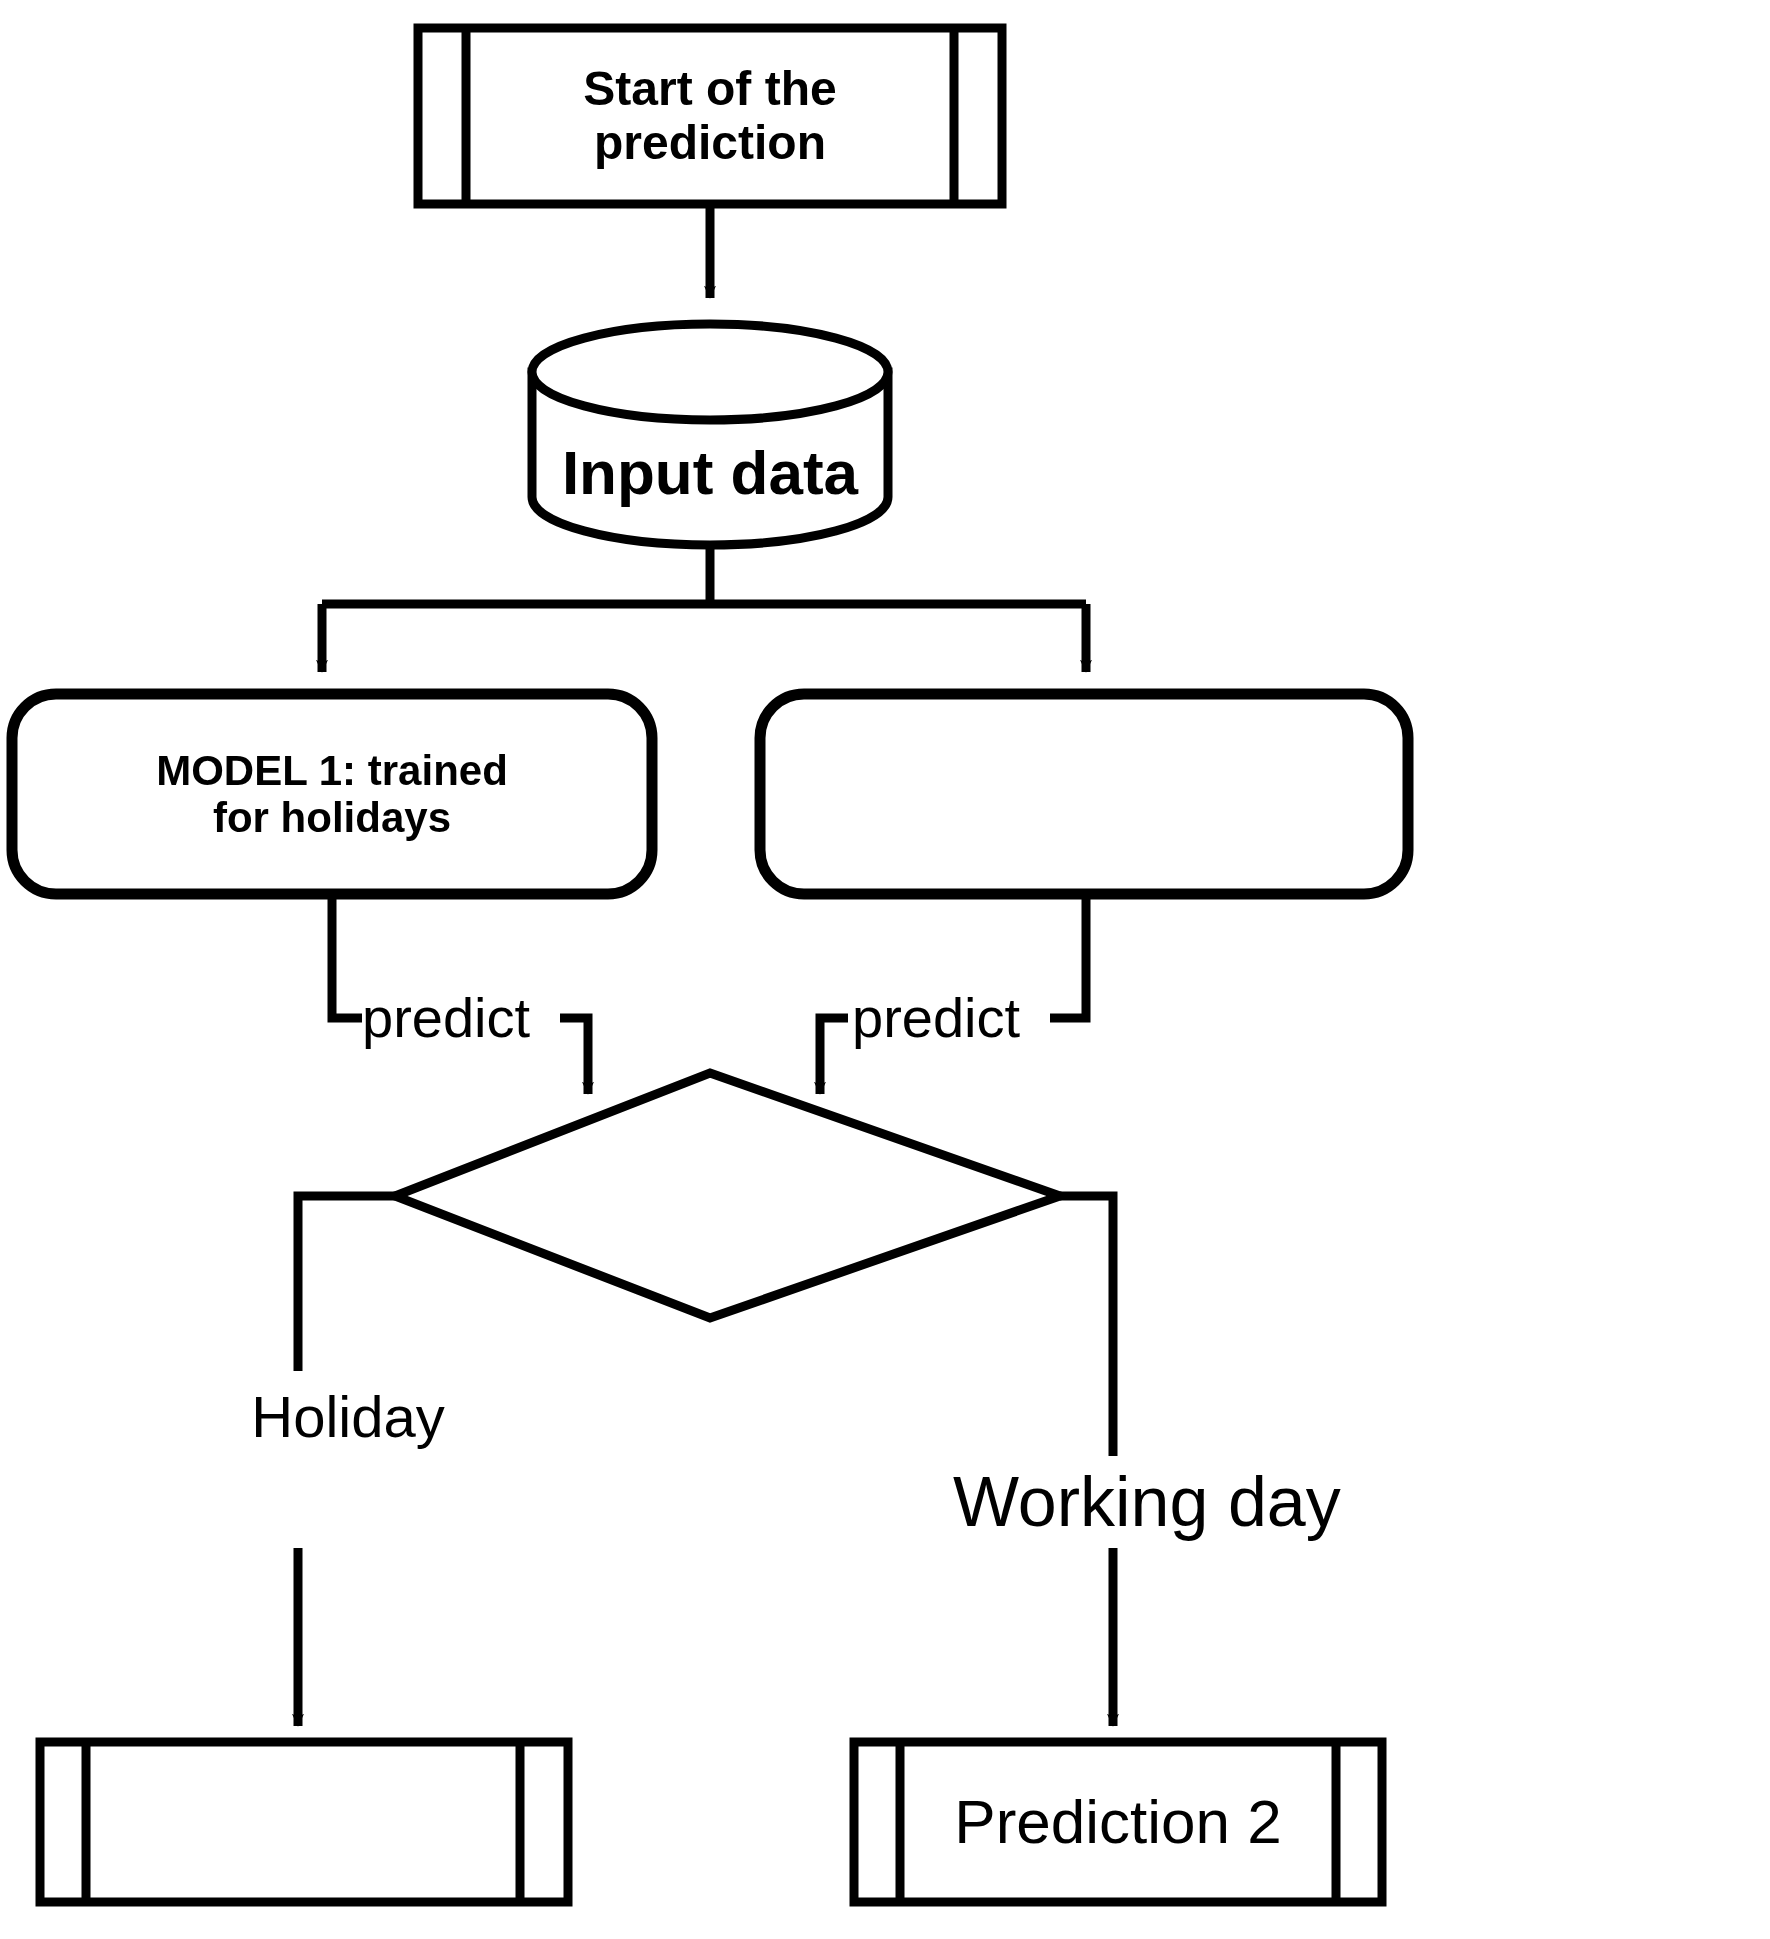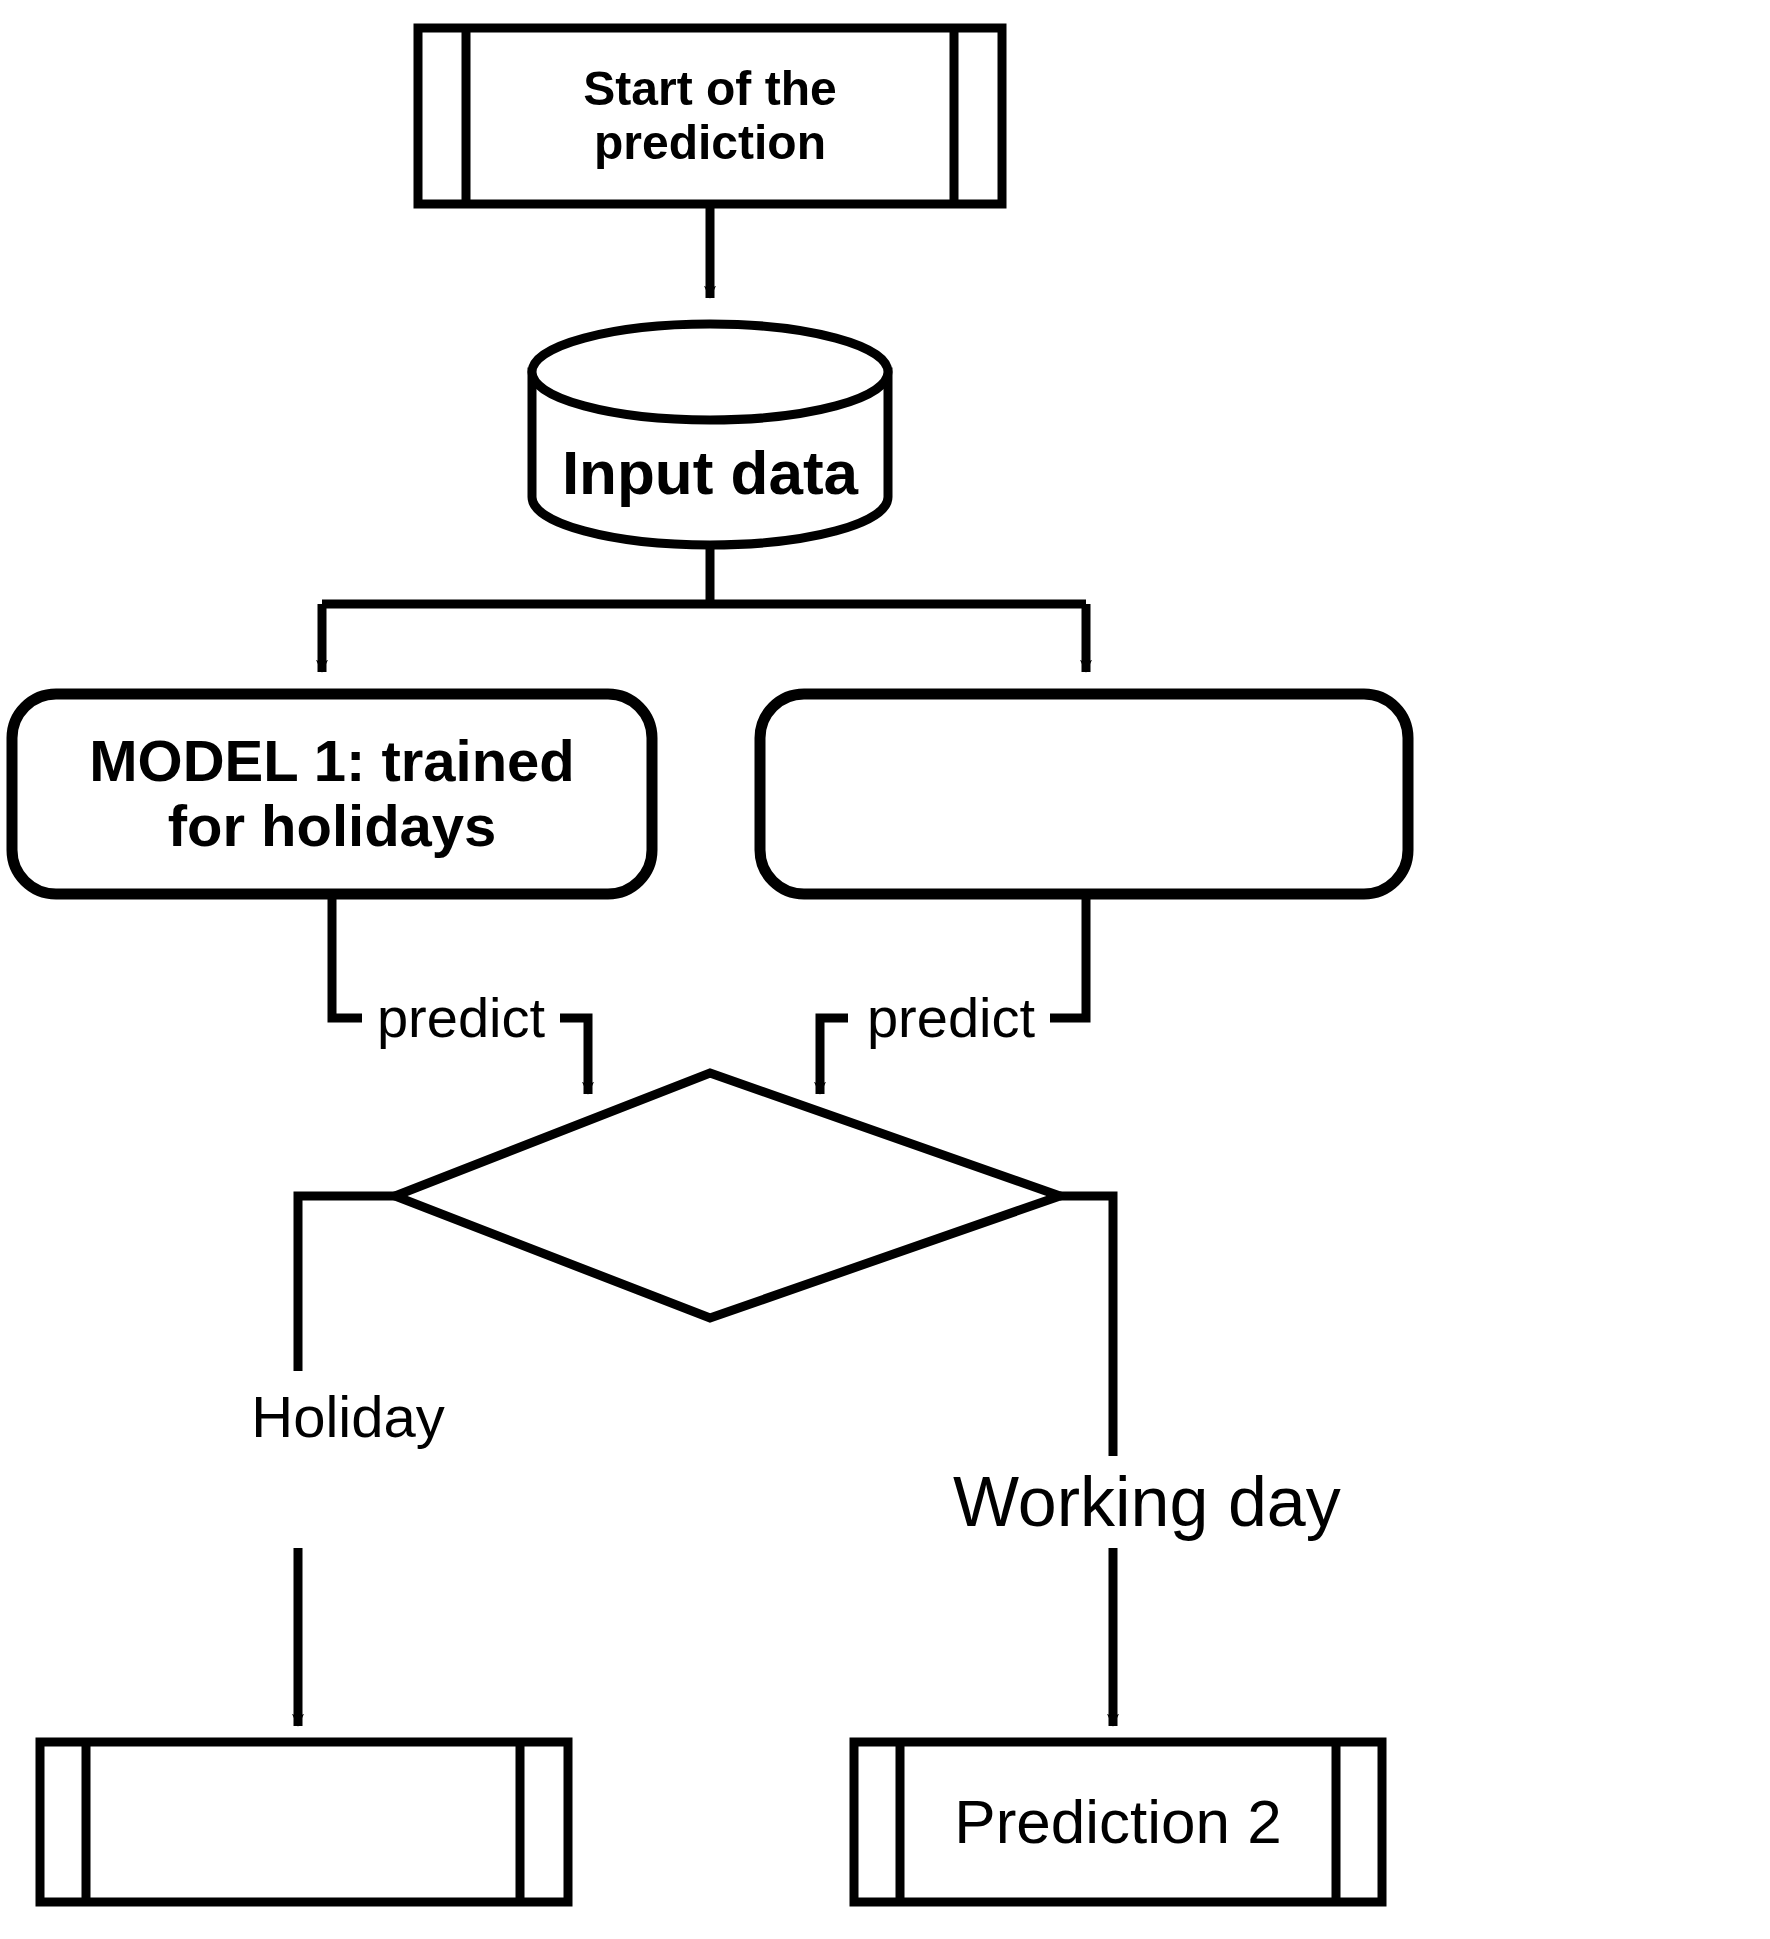--- a/index.html
+++ b/index.html
@@ -30,21 +30,21 @@
     text-align: center;
     color: #000000;
     line-height: 1.12;
     white-space: pre-line;
     pointer-events: none;
   }
   .bold { font-weight: bold; }
   .edge-label {
     position: absolute;
     color: #000000;
-    text-align: center;
+    text-align: left;
     white-space: nowrap;
     background: #ffffff;
   }
 </style>
 </head>
 <body>
 
 <div id="canvas">
 
   <svg id="flow" viewBox="0 0 1770 1939">
@@ -123,21 +123,21 @@
       </g>
 
     </g>
   </svg>
 
   <div class="node-text bold" style="left:466px; top:28px; width:488px; height:176px; font-size:48px;">Start of the
 prediction</div>
 
   <div class="node-text bold" style="left:532px; top:400px; width:356px; height:145px; font-size:62px;">Input data</div>
 
-  <div class="node-text bold" style="left:12px; top:694px; width:640px; height:200px; font-size:58px;">MODEL 1: trained
+  <div class="node-text bold" style="left:12px; top:694px; width:640px; height:200px; font-size:42px;">MODEL 1: trained
 for holidays</div>
 
 
 
 
   <div class="node-text" style="left:900px; top:1742px; width:436px; height:160px; font-size:62px;">Prediction 2</div>
 
   <div class="edge-label" style="left:362px; top:982px; width:198px; font-size:56px; line-height:72px;">predict</div>
 
   <div class="edge-label" style="left:852px; top:982px; width:198px; font-size:56px; line-height:72px;">predict</div>

